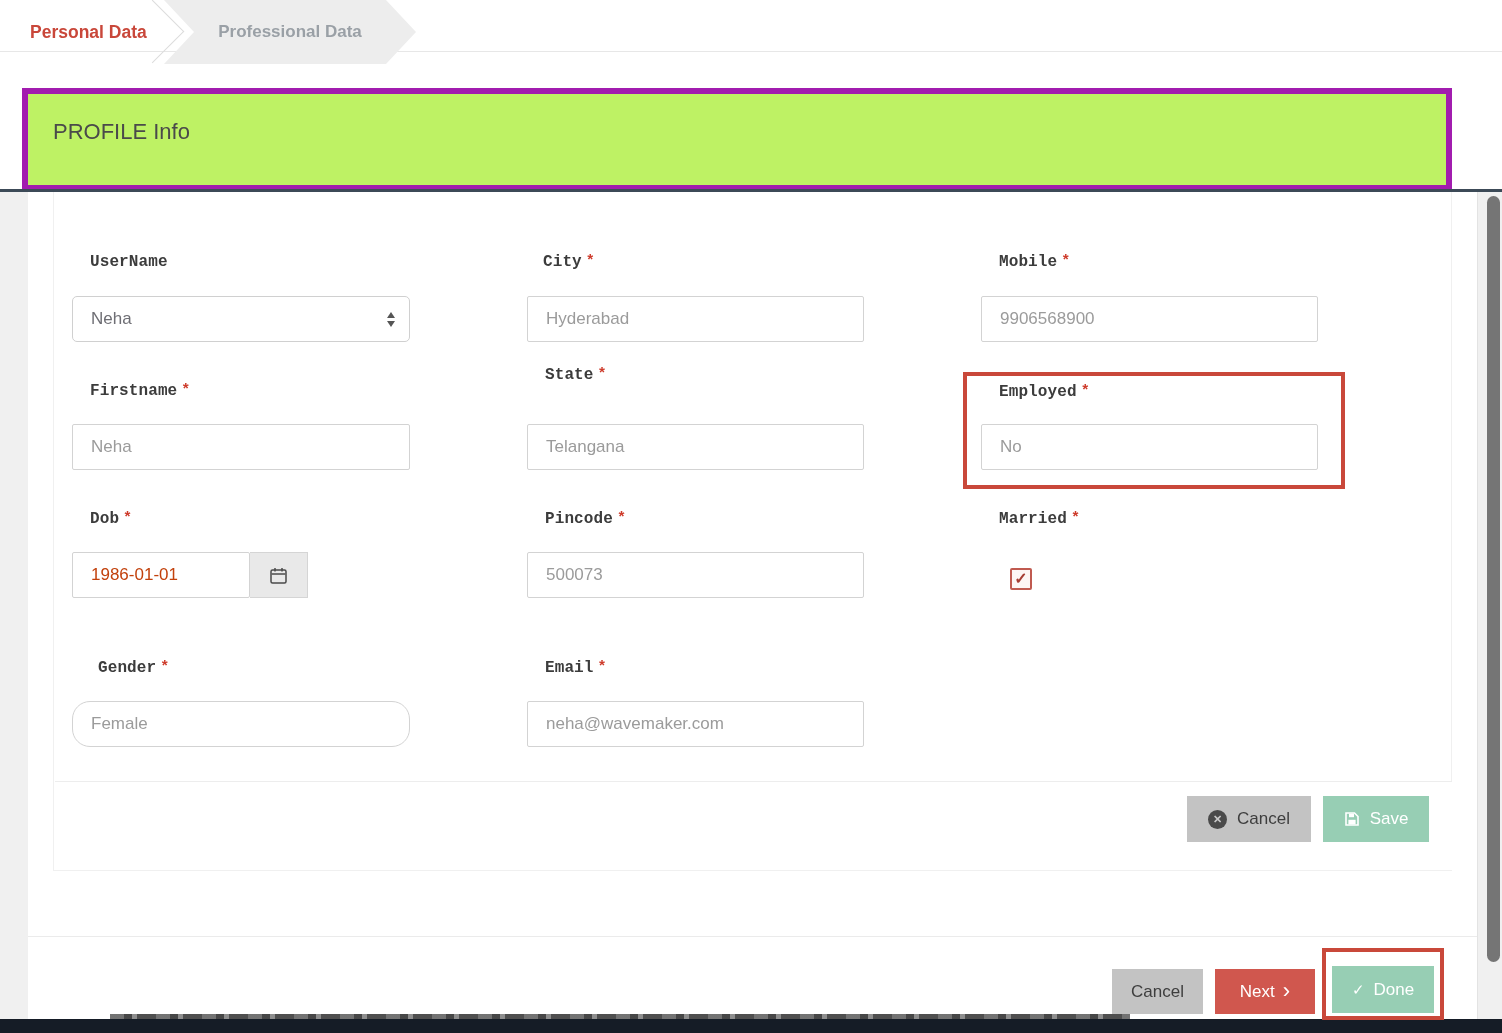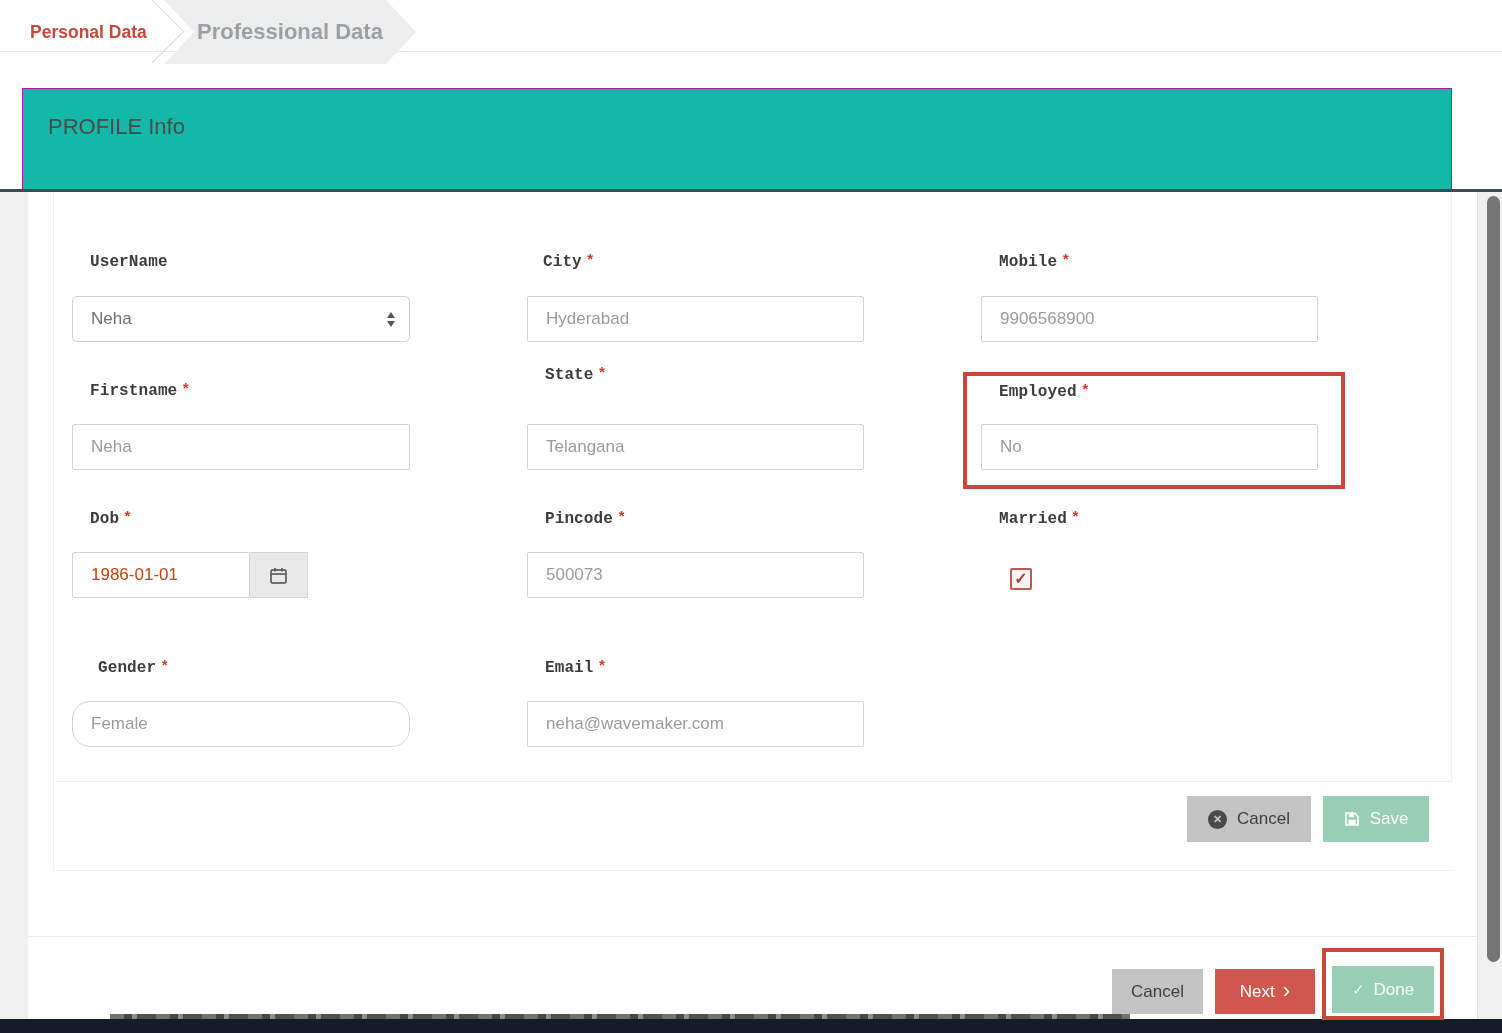--- a/index.html
+++ b/index.html
@@ -4,24 +4,24 @@
 <style>
   * { margin:0; padding:0; box-sizing:border-box; }
   html,body { background:#ffffff; }
   body { font-family:"Liberation Sans", sans-serif; }
   .screen { position:relative; width:1502px; height:1033px; background:#fff; overflow:hidden; }
 
   
   .wizard-bar { position:absolute; left:0; top:0; width:1502px; height:52px; background:#fff; border-bottom:1px solid #e7e7e7; }
   .step-active { position:absolute; left:30px; top:0; height:64px; line-height:64px; color:#c9473a; font-size:17.5px; font-weight:bold; }
   .chevron-sep { position:absolute; left:130px; top:9px; width:45px; height:45px; border-top:1px solid #dcdcdc; border-right:1px solid #dcdcdc; transform:rotate(45deg); background:transparent; }
-  .step-next { position:absolute; left:164px; top:0; width:252px; height:64px; background:#ededed; color:#9aa0a6; font-size:22px; font-weight:bold; display:flex; align-items:center; justify-content:center; clip-path:polygon(0 0, calc(100% - 30px) 0, 100% 50%, calc(100% - 30px) 100%, 0 100%, 30px 50%); }
-
-  
-  .profile-panel { position:absolute; left:22px; top:88px; width:1430px; height:103px; background:#14b8a6; border:1px solid #a21caf; }
+  .step-next { position:absolute; left:164px; top:0; width:252px; height:64px; background:#ededed; color:#9aa0a6; font-size:17px; font-weight:bold; display:flex; align-items:center; justify-content:center; clip-path:polygon(0 0, calc(100% - 30px) 0, 100% 50%, calc(100% - 30px) 100%, 0 100%, 30px 50%); }
+
+  
+  .profile-panel { position:absolute; left:22px; top:88px; width:1430px; height:103px; background:#bef264; border:6px solid #a21caf; }
   .panel-title { position:absolute; left:25px; top:25px; font-size:22px; color:#4a4a4a; }
   .navy-divider { position:absolute; left:0; top:189px; width:1502px; height:3px; background:#3c4a57; }
 
   
   .left-gutter { position:absolute; left:0; top:192px; width:28px; height:827px; background:#f0f0f0; }
   .form-panel { position:absolute; left:53px; top:192px; width:1399px; height:679px; background:#fff; border:1px solid #f0f0f0; border-top:none; }
 
   .field { position:absolute;font-family:Liberation Mono, monospace; }
   .field-label { font-size:16px; font-weight:bold; color:#3c3c3c; letter-spacing:.1px; }
   .req { color:#ce3b2b; margin-left:4px; font-size:15px; position:relative; top:-1px; }

